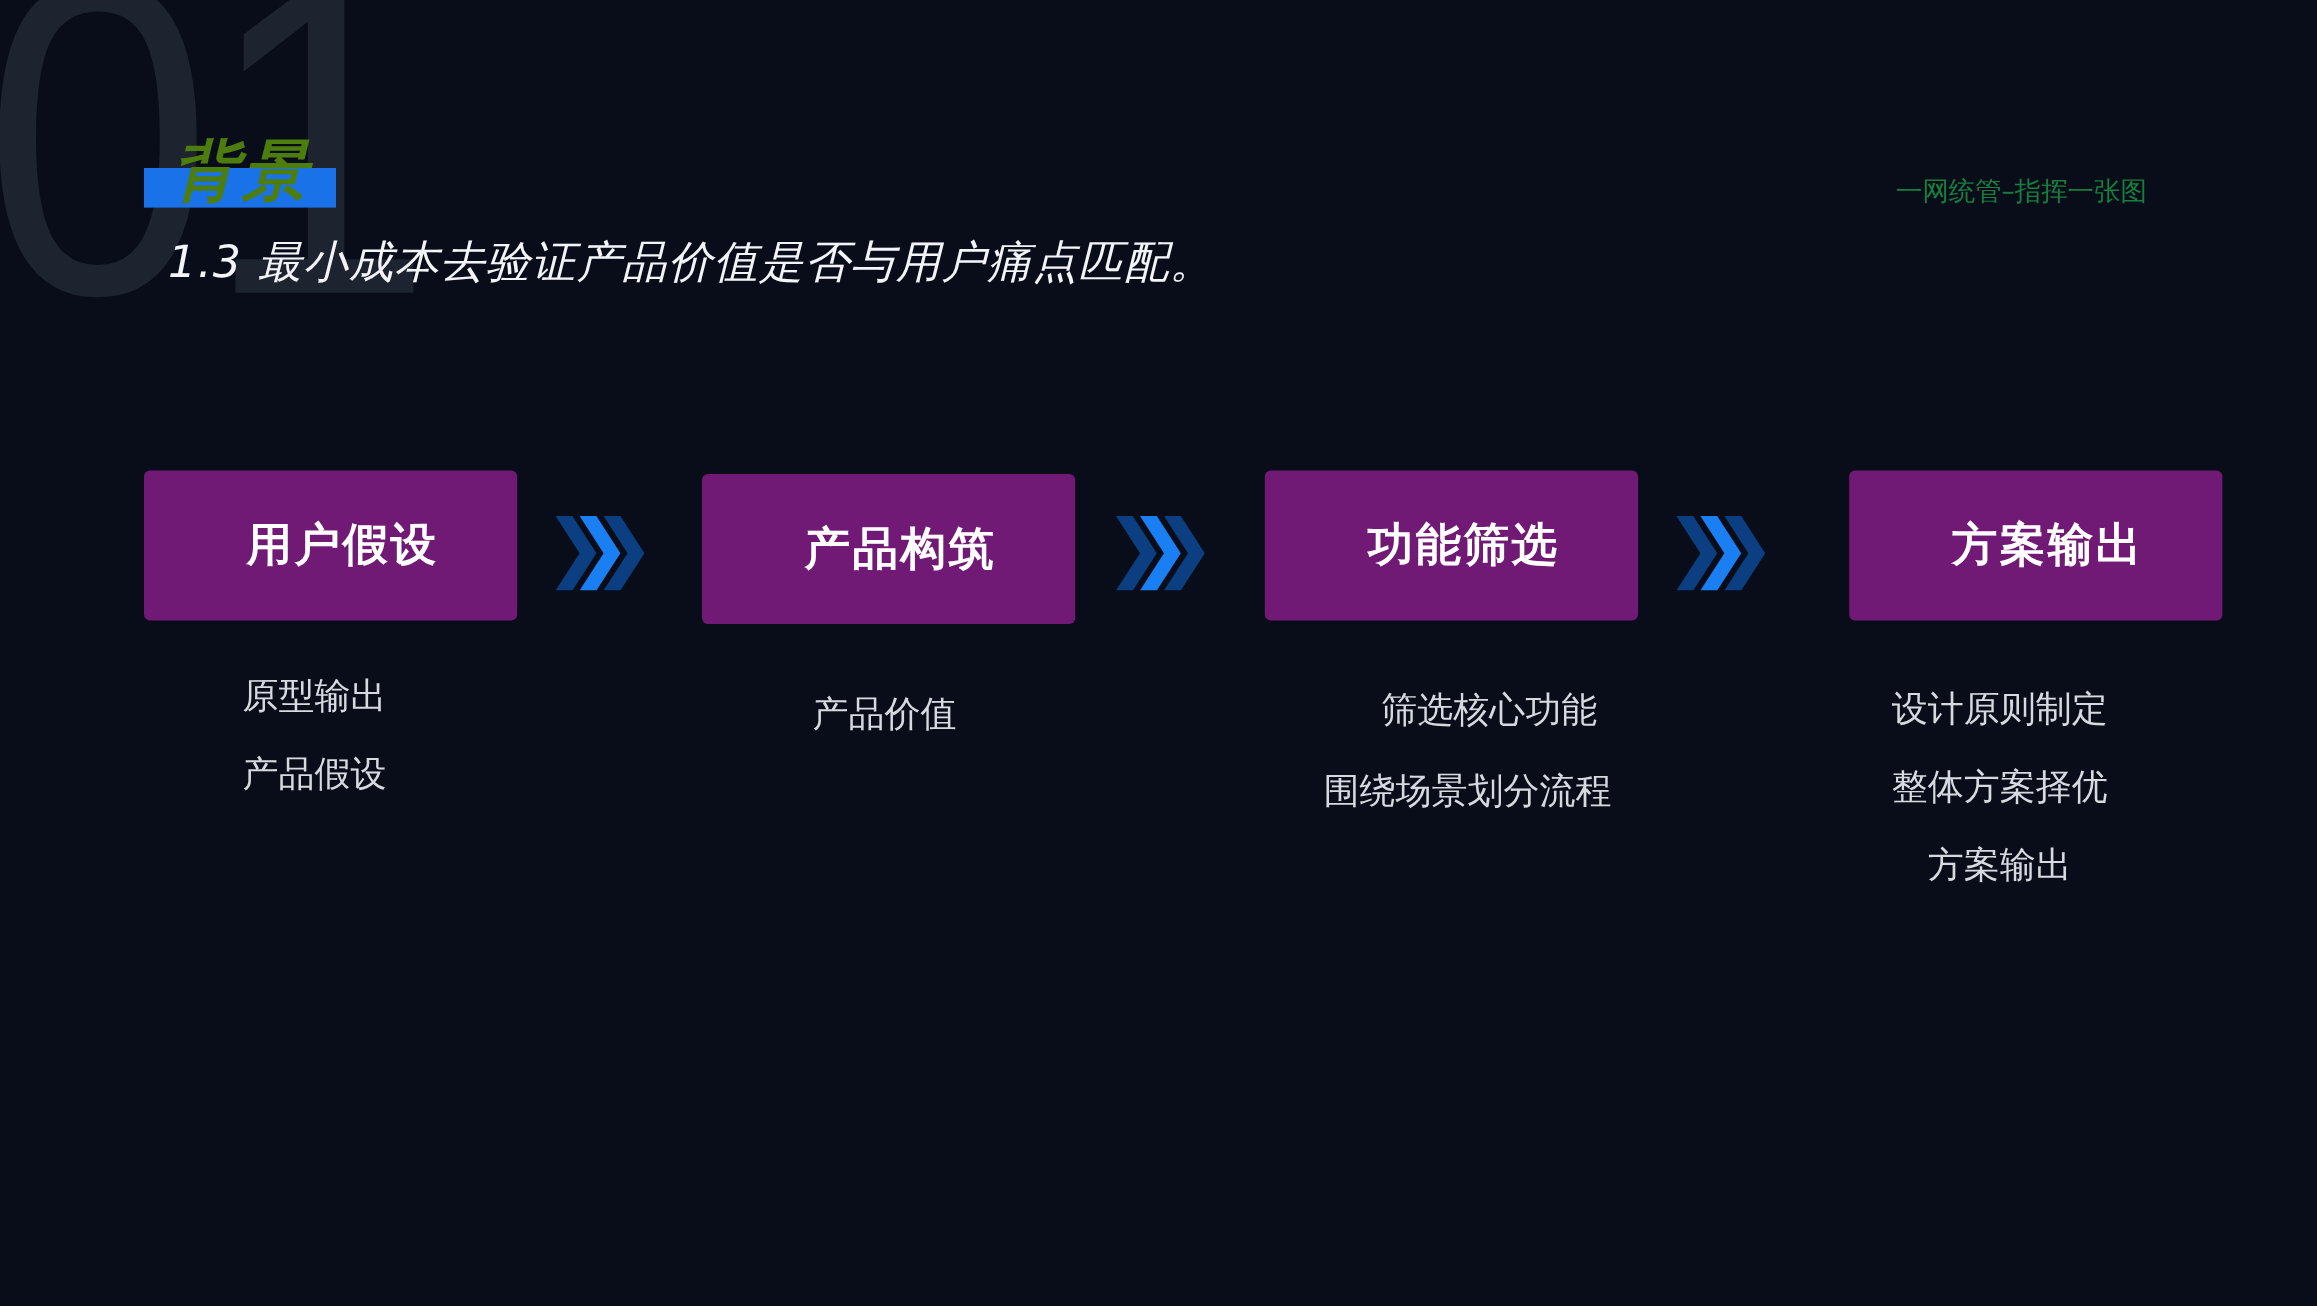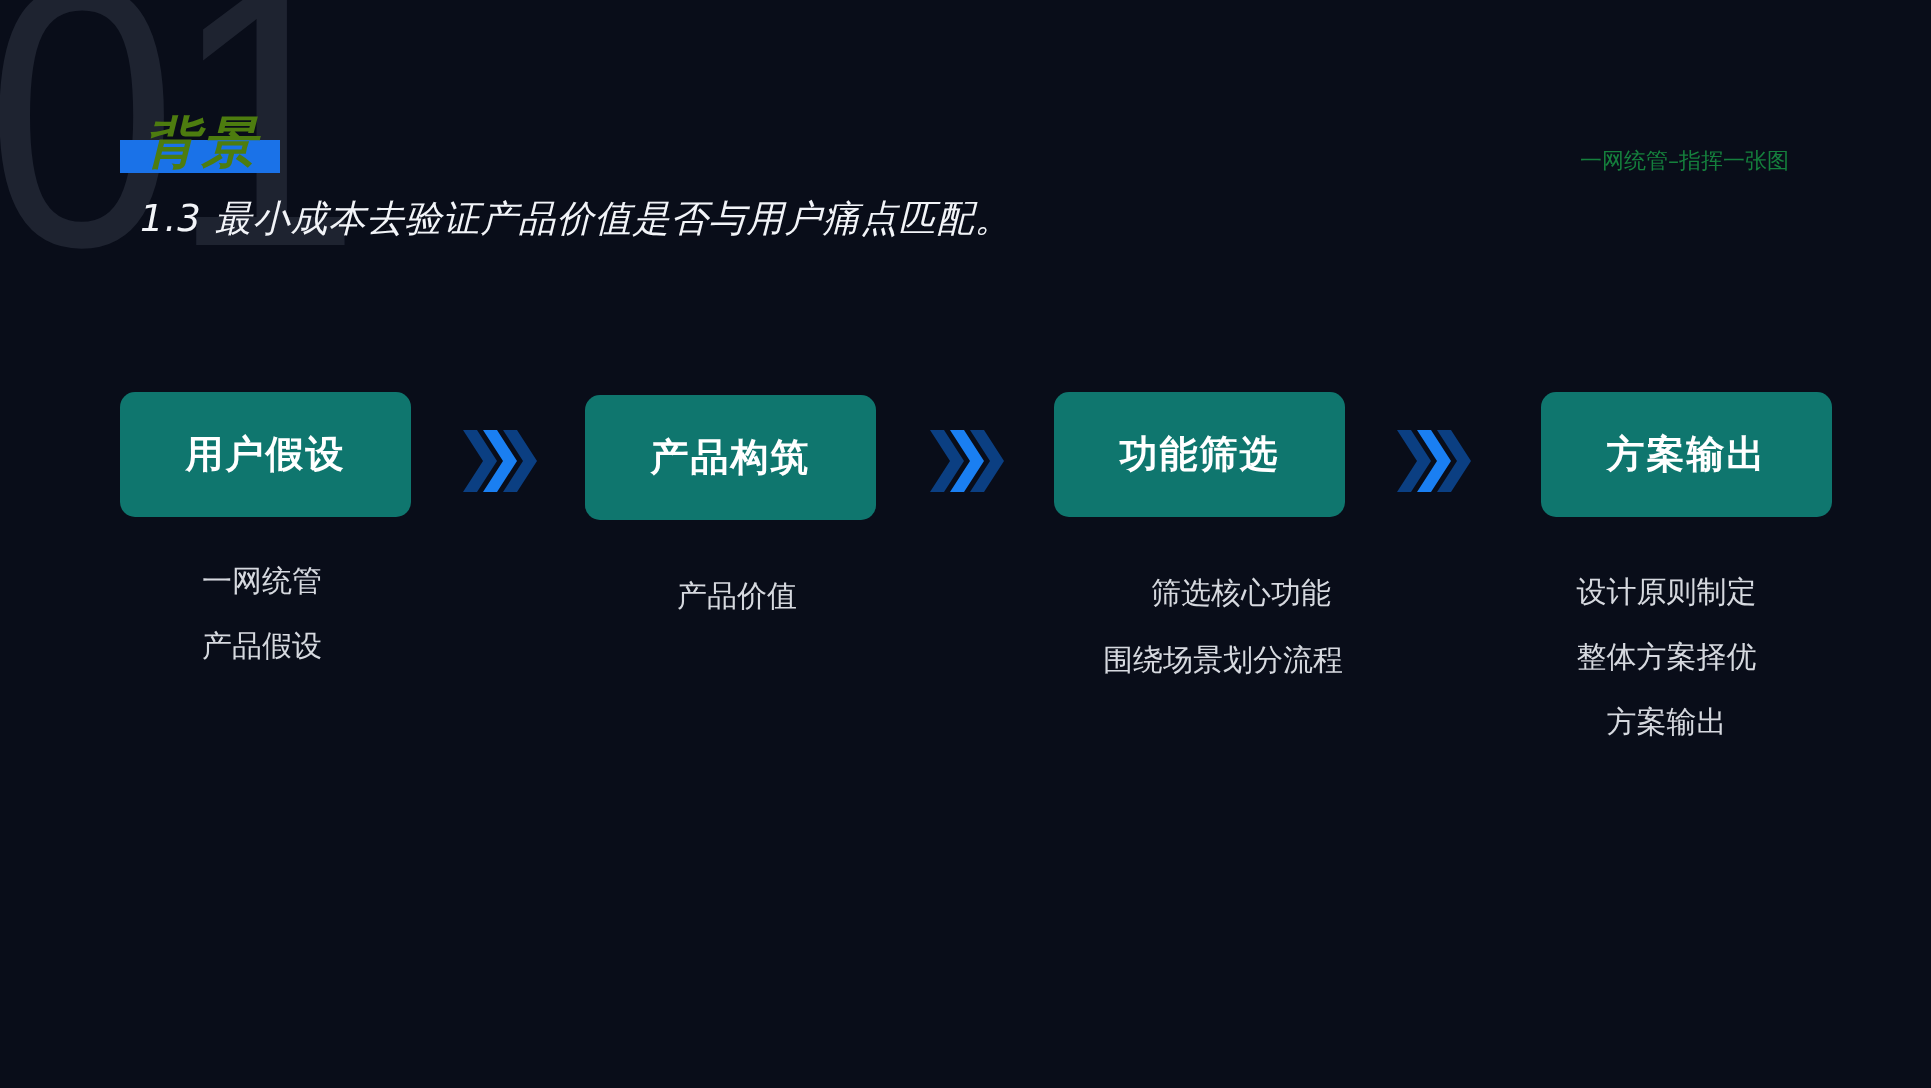--- a/index.html
+++ b/index.html
@@ -74,25 +74,26 @@
       top: 146px;
       font-size: 22px;
       line-height: 30px;
       color: #15803d;
       white-space: nowrap;
     }
     .step-box {
       position: absolute;
       width: 291px;
       height: 125px;
-      background: #0f766e;
-      border-radius: 15px;
+      background: #701a75;
+      border-radius: 5px;
       display: flex;
       align-items: center;
       justify-content: center;
+      padding-left: 20px;
     }
     .step-label {
       font-size: 38px;
       font-weight: 700;
       color: #ffffff;
       letter-spacing: 2px;
       white-space: nowrap;
     }
     .chevrons {
       position: absolute;
@@ -151,21 +152,21 @@
   <polygon points="0,0 14,0 34,31 14,62 0,62 20,31" fill="#0b3f82"></polygon>
   <polygon points="40,0 54,0 74,31 54,62 40,62 60,31" fill="#0b3f82"></polygon>
   <polygon points="20,0 34,0 54,31 34,62 20,62 40,31" fill="#1a7ff2"></polygon>
 </svg>
 
 <div class="step-box" style="left:1521px; top:392px;margin-left:20px;">
   <span class="step-label">方案输出</span>
 </div>
 
 <div class="sub-list" style="left:202px; top:548px;">
-  <span class="sub-item">一网统管</span>
+  <span class="sub-item">原型输出</span>
   <span class="sub-item">产品假设</span>
 </div>
 
 <div class="sub-list" style="left:677px; top:563px;">
   <span class="sub-item">产品价值</span>
 </div>
 
 <div class="sub-list" style="left:1103px; top:559px; line-height:67px;">
   <span class="sub-item" style="padding-left:3px;margin-left:45px;">筛选核心功能</span>
   <span class="sub-item">围绕场景划分流程</span>

